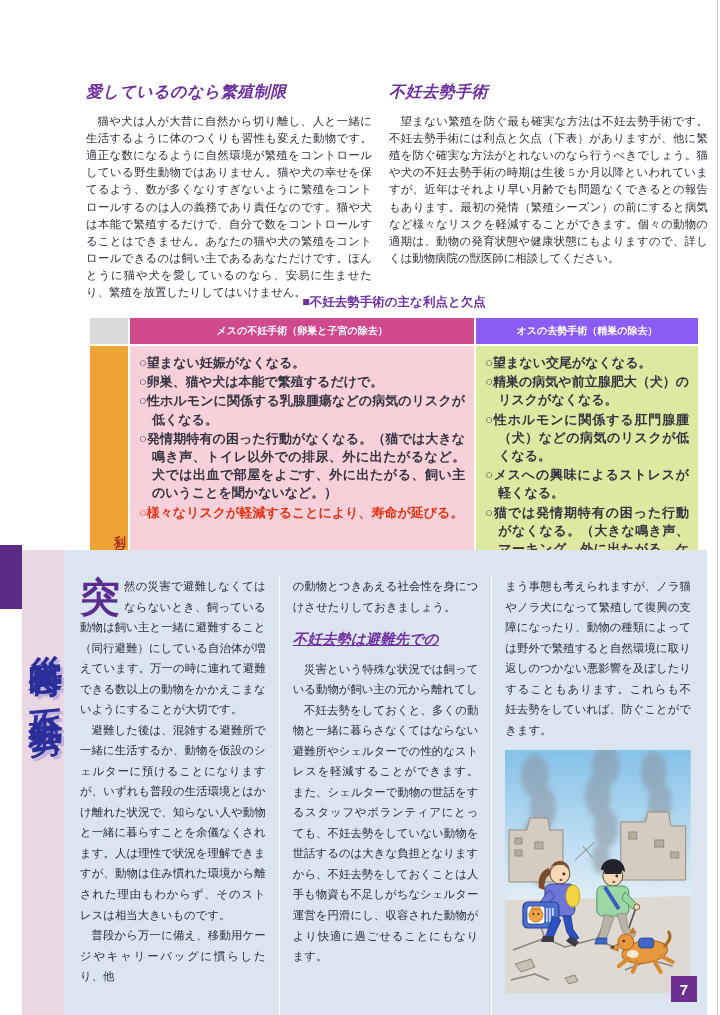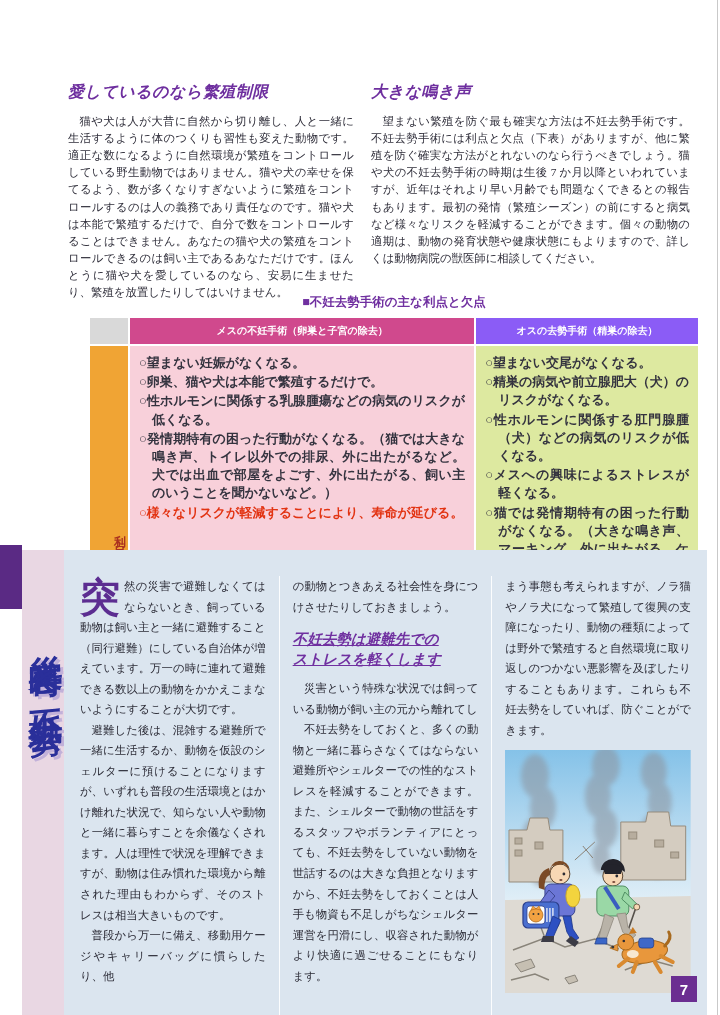--- a/index.html
+++ b/index.html
@@ -1,21 +1,21 @@
 <!DOCTYPE html>
 <html><head>
 <meta charset="utf-8">
 <style>
   html,body{margin:0;padding:0;}
   body{
     width:720px;height:1015px;position:relative;background:#ffffff;
     font-family:"Liberation Sans",sans-serif;overflow:hidden;
   }
   
-  .top-section{position:absolute;left:68px;top:82px;width:622px;display:flex;gap:17px;}
+  .top-section{position:absolute;left:86px;top:82px;width:622px;display:flex;gap:17px;}
   .top-col{box-sizing:border-box;}
   .top-col.left{width:286px;flex:0 0 286px;}
   .top-col.right{flex:1;}
   .sec-heading{
     margin:0 0 10px 0;font-size:16px;font-weight:bold;font-style:italic;
     color:#6e2f9f;letter-spacing:.5px;
   }
   .body-text{
     margin:0;font-family:"Liberation Serif",serif;font-size:11.4px;line-height:1.5;
     color:#2f2e3a;text-align:justify;word-break:break-all;text-indent:1em;
@@ -90,22 +90,22 @@
 </style>
 </head>
 <body>
 
 <div class="top-section">
   <div class="top-col left">
     <h2 class="sec-heading">愛しているのなら繁殖制限</h2>
     <p class="body-text">猫や犬は人が大昔に自然から切り離し、人と一緒に生活するように体のつくりも習性も変えた動物です。適正な数になるように自然環境が繁殖をコントロールしている野生動物ではありません。猫や犬の幸せを保てるよう、数が多くなりすぎないように繁殖をコントロールするのは人の義務であり責任なのです。猫や犬は本能で繁殖するだけで、自分で数をコントロールすることはできません。あなたの猫や犬の繁殖をコントロールできるのは飼い主であるあなただけです。ほんとうに猫や犬を愛しているのなら、安易に生ませたり、繁殖を放置したりしてはいけません。</p>
   </div>
   <div class="top-col right">
-    <h2 class="sec-heading">大きな鳴き声</h2>
-    <p class="body-text">望まない繁殖を防ぐ最も確実な方法は不妊去勢手術です。不妊去勢手術には利点と欠点（下表）がありますが、他に繁殖を防ぐ確実な方法がとれないのなら行うべきでしょう。猫や犬の不妊去勢手術の時期は生後 7 か月以降といわれていますが、近年はそれより早い月齢でも問題なくできるとの報告もあります。最初の発情（繁殖シーズン）の前にすると病気など様々なリスクを軽減することができます。個々の動物の適期は、動物の発育状態や健康状態にもよりますので、詳しくは動物病院の獣医師に相談してください。</p>
+    <h2 class="sec-heading">不妊去勢手術</h2>
+    <p class="body-text">望まない繁殖を防ぐ最も確実な方法は不妊去勢手術です。不妊去勢手術には利点と欠点（下表）がありますが、他に繁殖を防ぐ確実な方法がとれないのなら行うべきでしょう。猫や犬の不妊去勢手術の時期は生後 5 か月以降といわれていますが、近年はそれより早い月齢でも問題なくできるとの報告もあります。最初の発情（繁殖シーズン）の前にすると病気など様々なリスクを軽減することができます。個々の動物の適期は、動物の発育状態や健康状態にもよりますので、詳しくは動物病院の獣医師に相談してください。</p>
   </div>
 </div>
 
 <div class="table-wrap">
   <div class="table-title">■不妊去勢手術の主な利点と欠点</div>
   <table class="benefits">
     <tbody>
         <tr>
       <th class="corner-cell"></th>
       <th class="head-cell head-female">メスの不妊手術（卵巣と子宮の除去）</th>
@@ -164,21 +164,20 @@
     <div class="bottom-cols">
       <div class="bcol">
         <p><span class="dropcap">突</span><span>然の災害で避難しなくてはならないとき、飼っている動物は飼い主と一緒に避難すること（同行避難）にしている自治体が増えています。万一の時に連れて避難できる数以上の動物をかかえこまないようにすることが大切です。</span></p>
         <p class="indent">避難した後は、混雑する避難所で一緒に生活するか、動物を仮設のシェルターに預けることになりますが、いずれも普段の生活環境とはかけ離れた状況で、知らない人や動物と一緒に暮らすことを余儀なくされます。人は理性で状況を理解できますが、動物は住み慣れた環境から離された理由もわからず、そのストレスは相当大きいものです。</p>
         <p class="indent">普段から万一に備え、移動用ケージやキャリーバッグに慣らしたり、他</p>
       </div>
       <div class="bcol">
         <p>の動物とつきあえる社会性を身につけさせたりしておきましょう。</p>
         <div class="col2-heading">
           <div>不妊去勢は避難先での</div>
-          <div>ストレスを軽くします</div>
         </div>
         <p class="indent">災害という特殊な状況では飼っている動物が飼い主の元から離れてし</p>
         <p class="indent">不妊去勢をしておくと、多くの動物と一緒に暮らさなくてはならない避難所やシェルターでの性的なストレスを軽減することができます。また、シェルターで動物の世話をするスタッフやボランティアにとっても、不妊去勢をしていない動物を世話するのは大きな負担となりますから、不妊去勢をしておくことは人手も物資も不足しがちなシェルター運営を円滑にし、収容された動物がより快適に過ごせることにもなります。</p>
       </div>
       <div class="bcol">
         <p>まう事態も考えられますが、ノラ猫やノラ犬になって繁殖して復興の支障になったり、動物の種類によっては野外で繁殖すると自然環境に取り返しのつかない悪影響を及ぼしたりすることもあります。これらも不妊去勢をしていれば、防ぐことができます。</p>
         <div class="illustration-box">
           <svg viewBox="0 0 186 243" preserveAspectRatio="none">
             <defs>
               <linearGradient id="sky" x1="0" y1="0" x2="0" y2="1">

